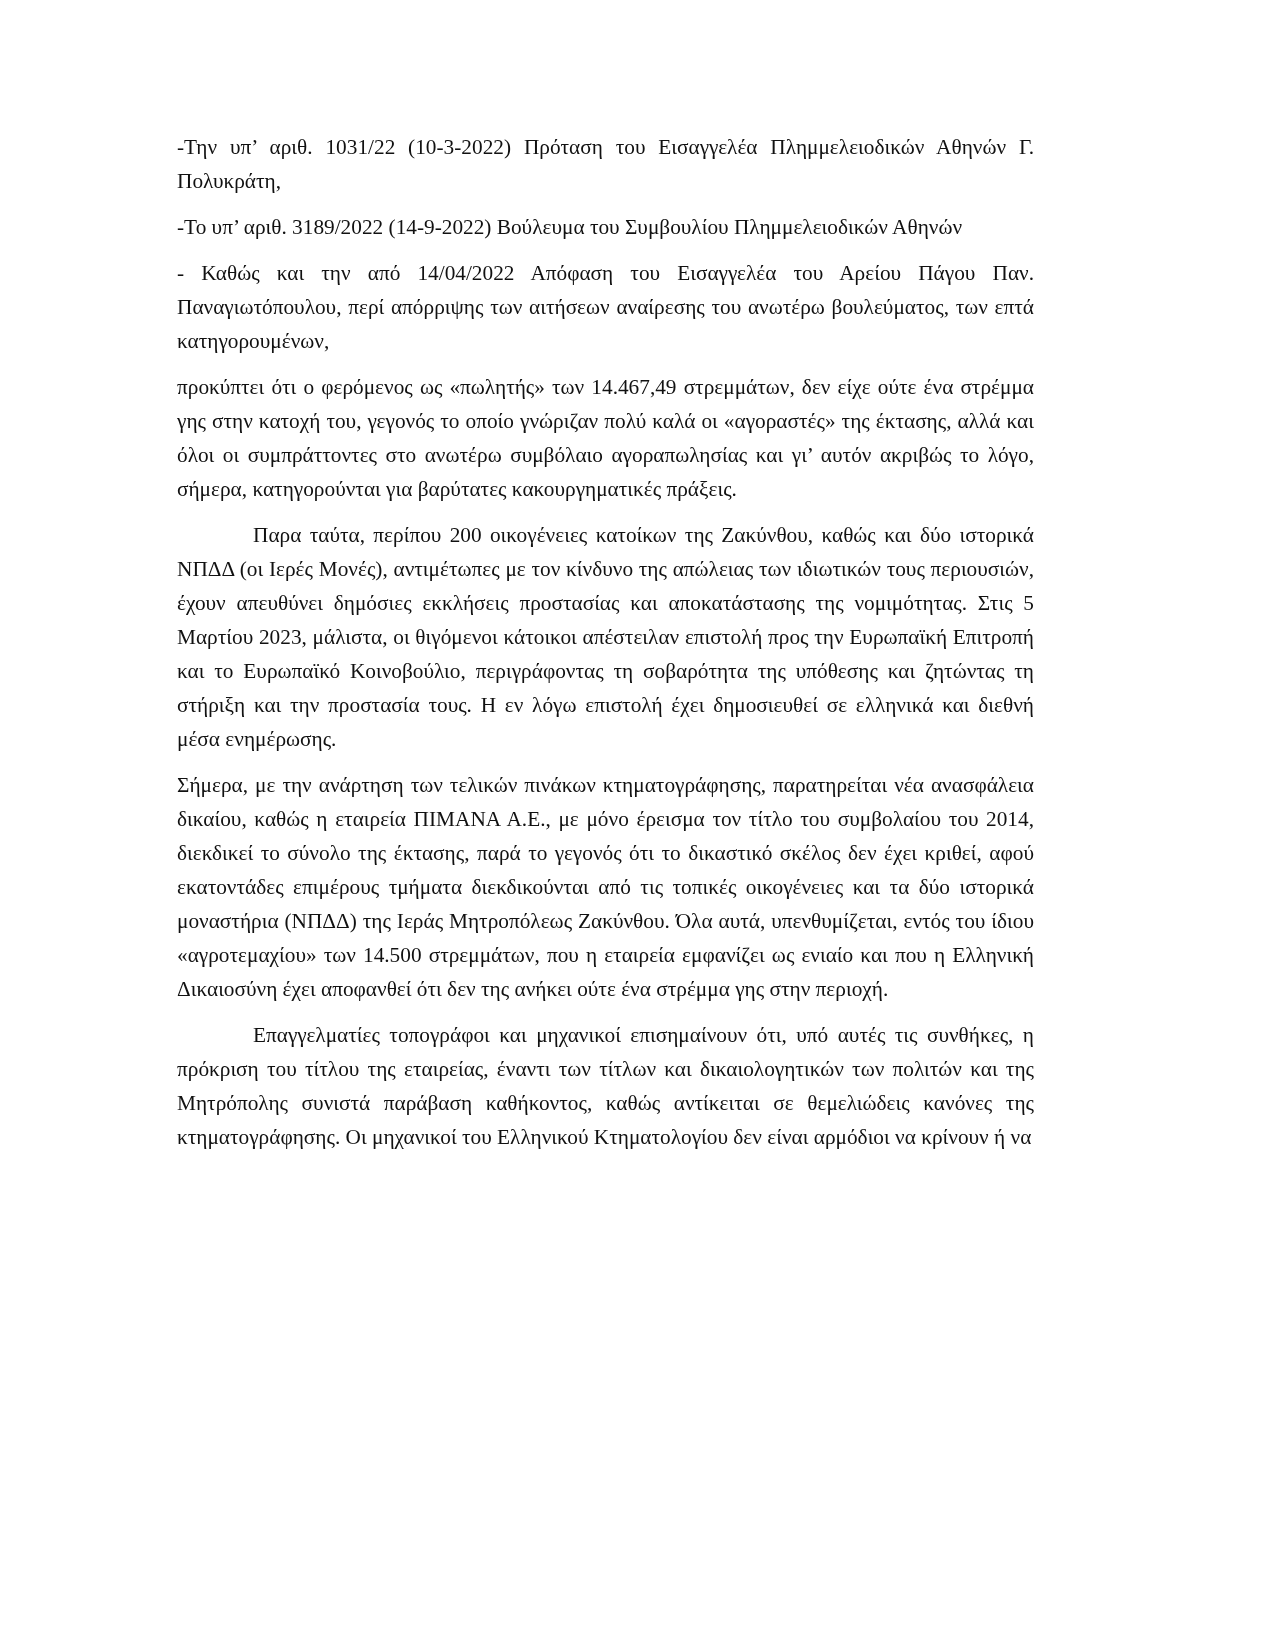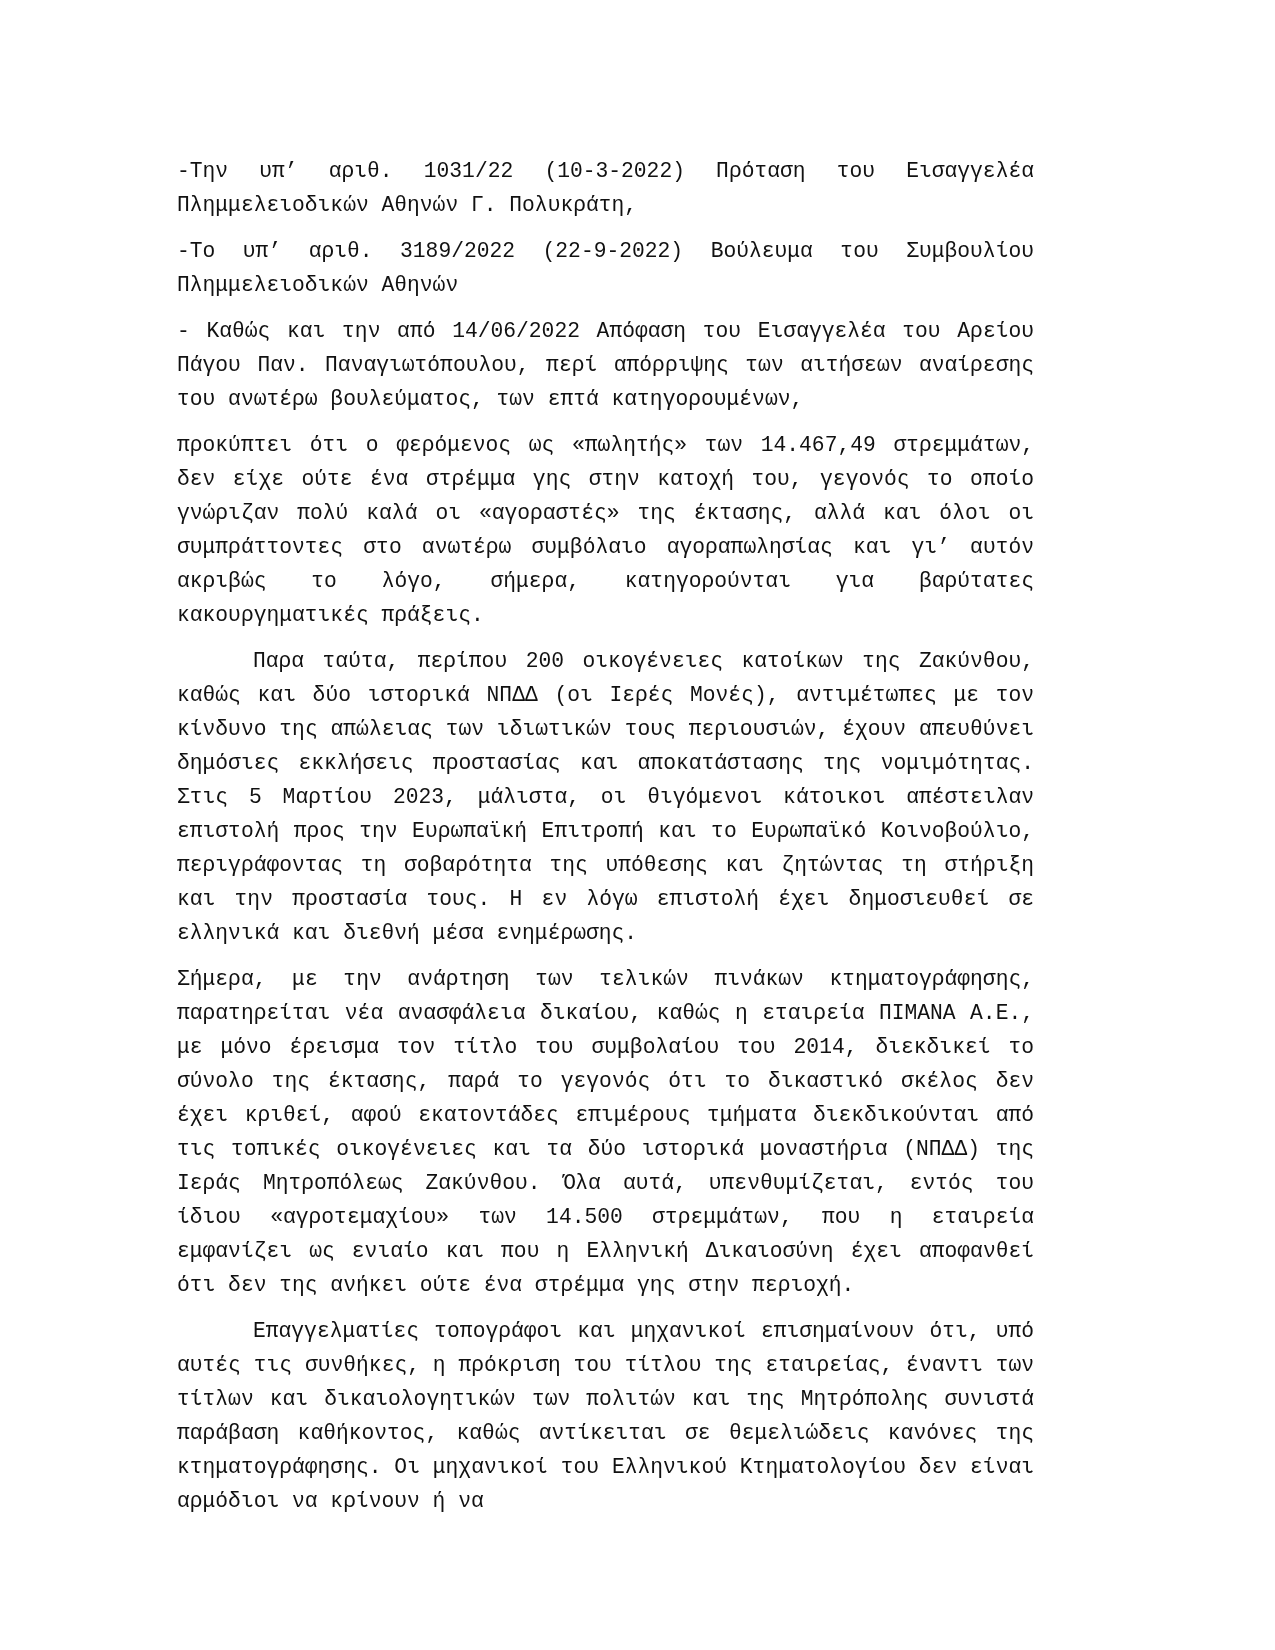--- a/index.html
+++ b/index.html
@@ -9,39 +9,39 @@
     }
     body {
       width: 1275px;
       height: 1650px;
       position: relative;
       overflow: hidden;
     }
     .page {
       position: absolute;
       left: 177px;
-      top: 154px;
+      top: 130px;
       width: 857px;
-      font-family: Liberation Mono, monospace;
+      font-family: Liberation Serif, serif;
       font-size: 21.3px;
       line-height: 34px;
       color: #111111;
       text-align: justify;
     }
     .para {
       margin: 0 0 12px 0;
     }
     .para.indent {
       text-indent: 76px;
     }
   </style>
 </head>
 <body>
 
 <div class="page">
   <p class="para">-Την υπ’ αριθ. 1031/22 (10-3-2022) Πρόταση του Εισαγγελέα Πλημμελειοδικών Αθηνών Γ. Πολυκράτη,</p>
-  <p class="para">-Το υπ’ αριθ. 3189/2022 (22-9-2022) Βούλευμα του Συμβουλίου Πλημμελειοδικών Αθηνών</p>
-  <p class="para">- Καθώς και την από 14/06/2022 Απόφαση του Εισαγγελέα του Αρείου Πάγου Παν. Παναγιωτόπουλου, περί απόρριψης των αιτήσεων αναίρεσης του ανωτέρω βουλεύματος, των επτά κατηγορουμένων,</p>
+  <p class="para">-Το υπ’ αριθ. 3189/2022 (14-9-2022) Βούλευμα του Συμβουλίου Πλημμελειοδικών Αθηνών</p>
+  <p class="para">- Καθώς και την από 14/04/2022 Απόφαση του Εισαγγελέα του Αρείου Πάγου Παν. Παναγιωτόπουλου, περί απόρριψης των αιτήσεων αναίρεσης του ανωτέρω βουλεύματος, των επτά κατηγορουμένων,</p>
   <p class="para">προκύπτει ότι ο φερόμενος ως «πωλητής» των 14.467,49 στρεμμάτων, δεν είχε ούτε ένα στρέμμα γης στην κατοχή του, γεγονός το οποίο γνώριζαν πολύ καλά οι «αγοραστές» της έκτασης, αλλά και όλοι οι συμπράττοντες στο ανωτέρω συμβόλαιο αγοραπωλησίας και γι’ αυτόν ακριβώς το λόγο, σήμερα, κατηγορούνται για βαρύτατες κακουργηματικές πράξεις.</p>
   <p class="para indent">Παρα ταύτα, περίπου 200 οικογένειες κατοίκων της Ζακύνθου, καθώς και δύο ιστορικά ΝΠΔΔ (οι Ιερές Μονές), αντιμέτωπες με τον κίνδυνο της απώλειας των ιδιωτικών τους περιουσιών, έχουν απευθύνει δημόσιες εκκλήσεις προστασίας και αποκατάστασης της νομιμότητας. Στις 5 Μαρτίου 2023, μάλιστα, οι θιγόμενοι κάτοικοι απέστειλαν επιστολή προς την Ευρωπαϊκή Επιτροπή και το Ευρωπαϊκό Κοινοβούλιο, περιγράφοντας τη σοβαρότητα της υπόθεσης και ζητώντας τη στήριξη και την προστασία τους. Η εν λόγω επιστολή έχει δημοσιευθεί σε ελληνικά και διεθνή μέσα ενημέρωσης.</p>
   <p class="para">Σήμερα, με την ανάρτηση των τελικών πινάκων κτηματογράφησης, παρατηρείται νέα ανασφάλεια δικαίου, καθώς η εταιρεία ΠΙΜΑΝΑ Α.Ε., με μόνο έρεισμα τον τίτλο του συμβολαίου του 2014, διεκδικεί το σύνολο της έκτασης, παρά το γεγονός ότι το δικαστικό σκέλος δεν έχει κριθεί, αφού εκατοντάδες επιμέρους τμήματα διεκδικούνται από τις τοπικές οικογένειες και τα δύο ιστορικά μοναστήρια (ΝΠΔΔ) της Ιεράς Μητροπόλεως Ζακύνθου. Όλα αυτά, υπενθυμίζεται, εντός του ίδιου «αγροτεμαχίου» των 14.500 στρεμμάτων, που η εταιρεία εμφανίζει ως ενιαίο και που η Ελληνική Δικαιοσύνη έχει αποφανθεί ότι δεν της ανήκει ούτε ένα στρέμμα γης στην περιοχή.</p>
   <p class="para indent">Επαγγελματίες τοπογράφοι και μηχανικοί επισημαίνουν ότι, υπό αυτές τις συνθήκες, η πρόκριση του τίτλου της εταιρείας, έναντι των τίτλων και δικαιολογητικών των πολιτών και της Μητρόπολης συνιστά παράβαση καθήκοντος, καθώς αντίκειται σε θεμελιώδεις κανόνες της κτηματογράφησης. Οι μηχανικοί του Ελληνικού Κτηματολογίου δεν είναι αρμόδιοι να κρίνουν ή να</p>
 </div>
 
 </body></html>

